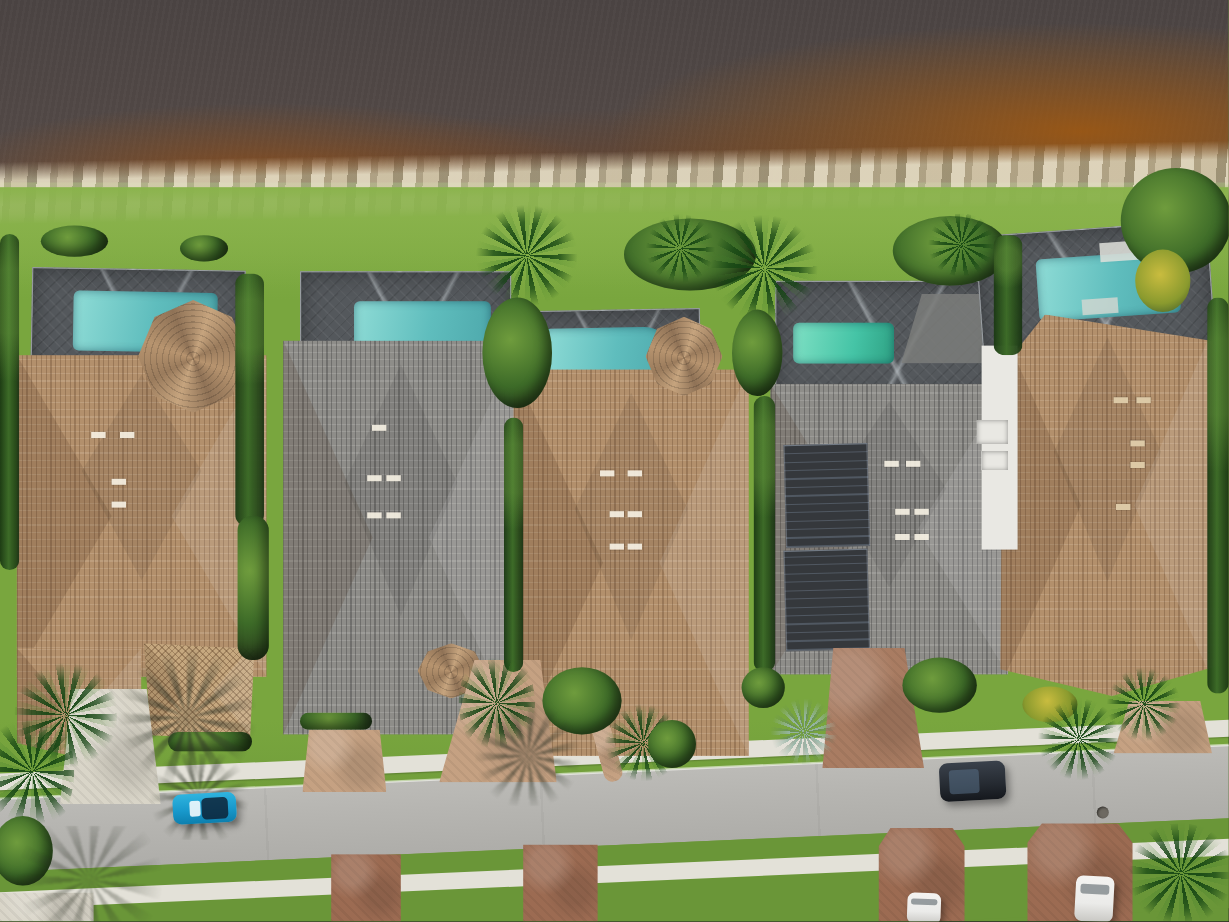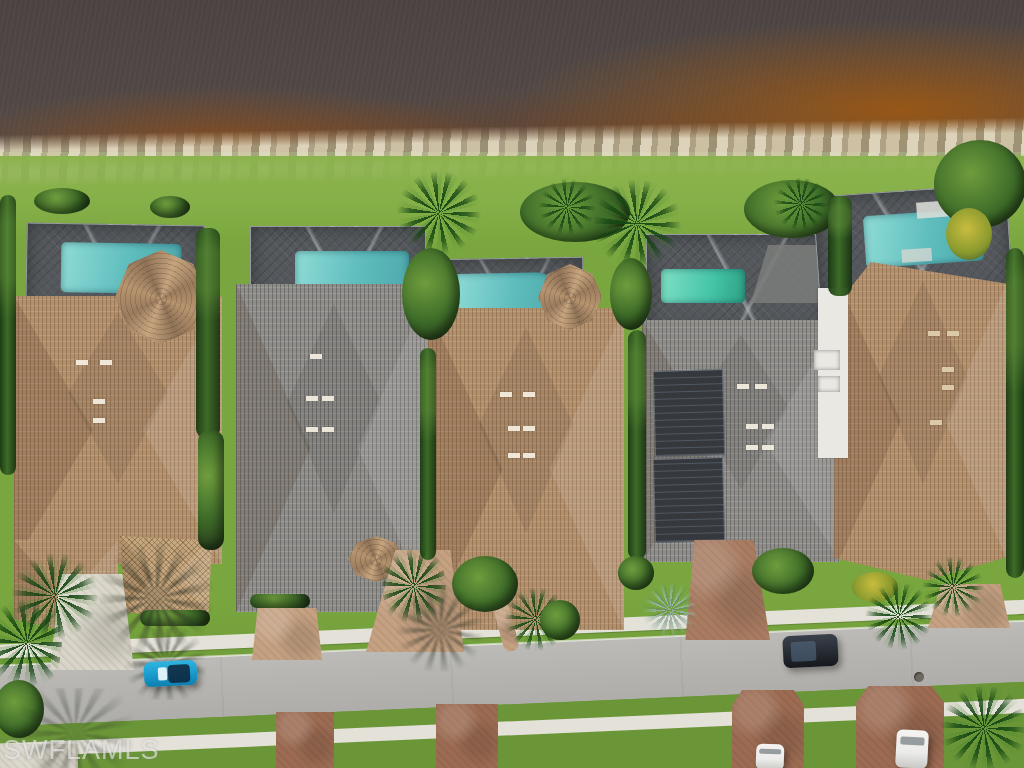--- a/index.html
+++ b/index.html
@@ -250,14 +250,13 @@
   <div class="shadowblob" style="left:118px;top:628px;width:96px;height:72px;"></div>
   <div class="shadowblob" style="left:392px;top:588px;width:96px;height:84px;"></div>
   <div class="shadowblob" style="left:0;top:688px;width:150px;height:90px;opacity:.6;"></div>
 
   <div class="abs car teal" style="left:144px;top:661px;width:53px;height:25px;transform:rotate(-3deg);"></div>
   <div class="abs car dk" style="left:783px;top:635px;width:55px;height:32px;transform:rotate(-3deg);"></div>
   <div class="abs car wt" style="left:896px;top:730px;width:32px;height:38px;transform:rotate(3deg);"></div>
   <div class="abs car wt" style="left:756px;top:744px;width:28px;height:26px;transform:rotate(2deg);"></div>
   <div class="abs manhole" style="left:914px;top:672px;"></div>
 
-  <div class="abs watermark">SWFLAMLS</div>
 </div>
 
 </body></html>

